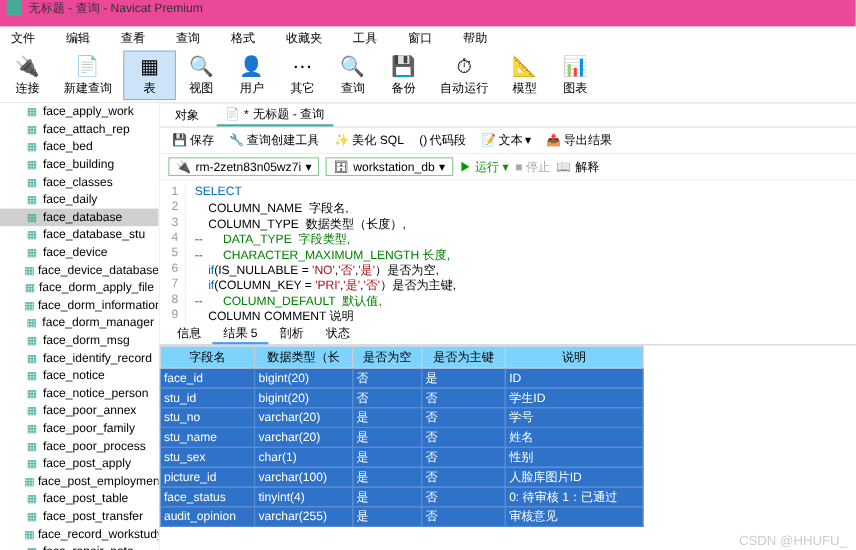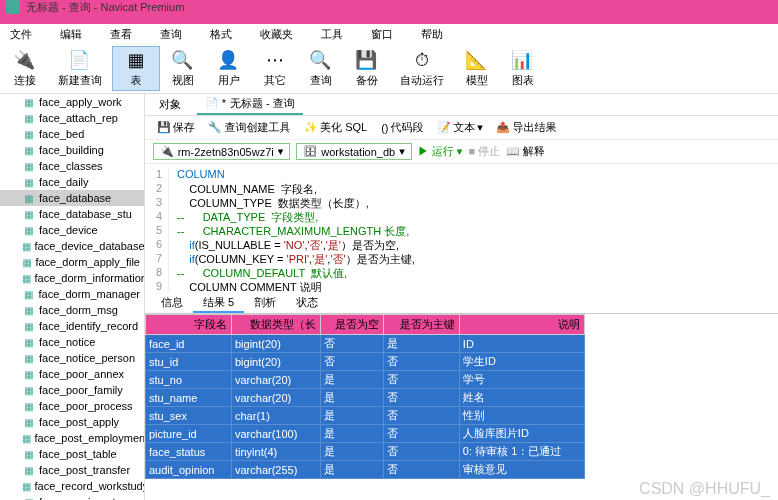--- a/index.html
+++ b/index.html
@@ -30,23 +30,23 @@
 .editor .lno{width:24px;text-align:right;color:#999;padding-right:6px;border-right:1px solid #eee}
 .editor .code{padding-left:8px;white-space:pre}
 .kw{color:#0070c0}
 .str{color:#a31515}
 .cm{color:#008000}
 .result-tabs{height:22px;display:flex;border-bottom:1px solid #ccc;padding-left:6px}
 .result-tabs span{padding:3px 10px;cursor:pointer}
 .result-tabs span.active{border-bottom:2px solid #409eff;color:#000}
 .grid{position:relative}
 .grid table{border-collapse:collapse;width:440px}
-.grid th{background:#ec4899;border:1px solid #ccc;padding:2px 4px;text-align:right;font-weight:normal;height:18px}
+.grid th{background:#7dd3fc;border:1px solid #ccc;padding:2px 4px;text-align:center;font-weight:normal;height:18px}
 .grid td{background:#2f72c9;color:#fff;border:1px solid #5a8dd0;padding:1px 3px;height:16px}
-.watermark{position:absolute;right:8px;bottom:2px;color:#ccc;font-size:16px}
+.watermark{position:absolute;right:8px;bottom:2px;color:#ccc;font-size:12px}
 </style>
 </head>
 <body>
 
 <div class="titlebar">
   <span class="icon"></span>
   <span>无标题 - 查询 - Navicat Premium</span>
 </div>
 
 <div class="menubar" id="menubar">
@@ -153,21 +153,21 @@
     <div class="conn-row">
       <span class="conn-box">🔌 <span>rm-2zetn83n05wz7i</span> ▾</span>
       <span class="conn-box">🗄 <span>workstation_db</span> ▾</span>
       <span class="btn" style="color:#090">▶ <span>运行</span> ▾</span>
       <span class="btn" style="color:#aaa">■ <span>停止</span></span>
       <span class="btn">📖 <span>解释</span></span>
     </div>
     <div class="editor" id="editor">
         <div class="line">
           <span class="lno">1</span>
-          <span class="code"><span class="kw">COLUMN</span></span>
+          <span class="code"><span class="kw">SELECT</span></span>
         </div>
         <div class="line">
           <span class="lno">2</span>
           <span class="code">    COLUMN_NAME  字段名,</span>
         </div>
         <div class="line">
           <span class="lno">3</span>
           <span class="code">    COLUMN_TYPE  数据类型（长度）,</span>
         </div>
         <div class="line">

